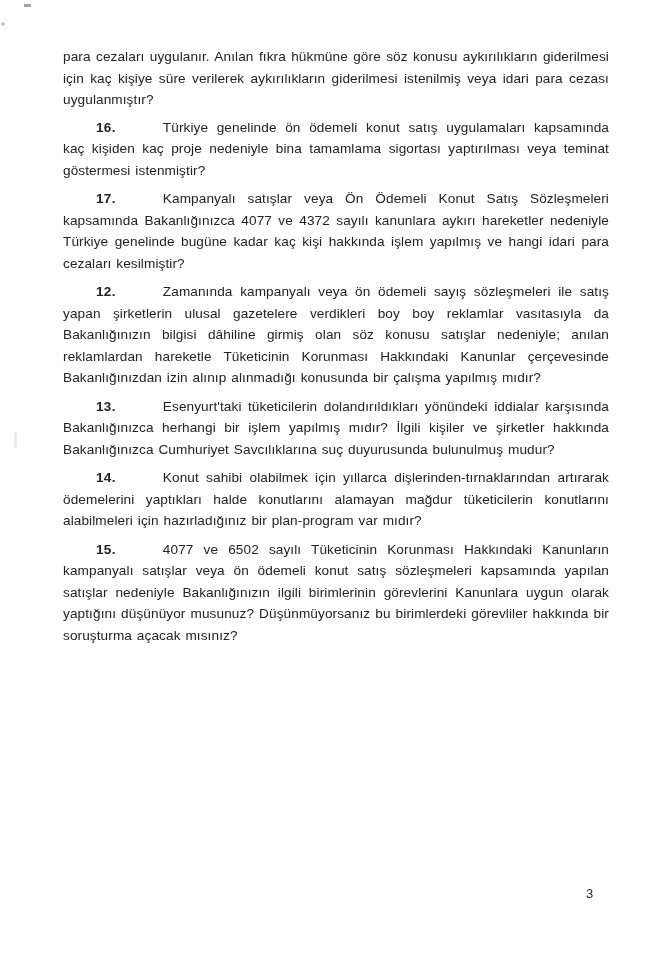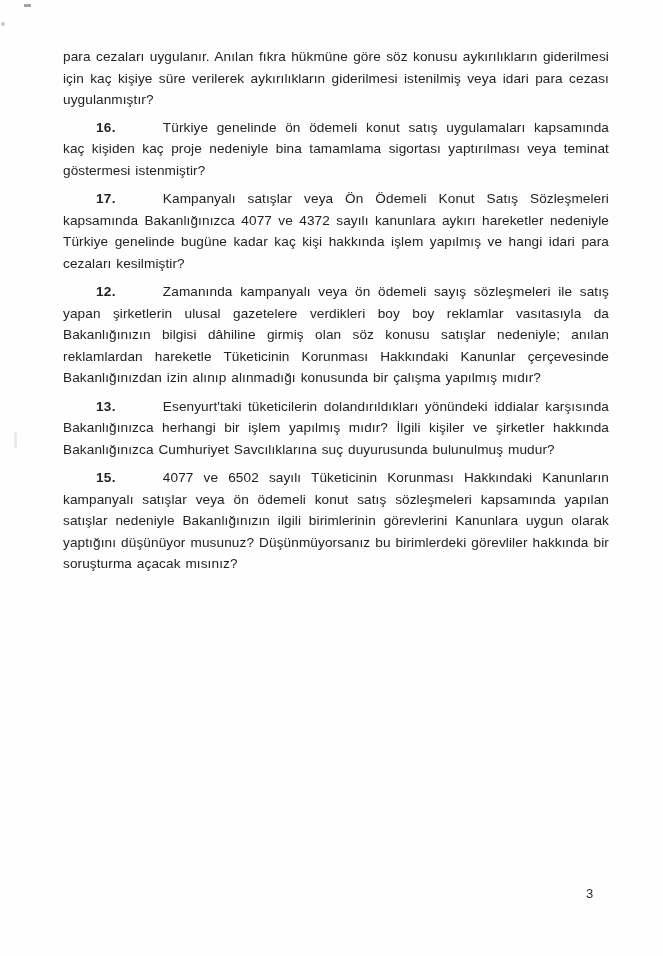--- a/index.html
+++ b/index.html
@@ -95,20 +95,21 @@
     <p class="para intro">para cezaları uygulanır. Anılan fıkra hükmüne göre söz konusu aykırılıkların giderilmesi için kaç kişiye süre verilerek aykırılıkların giderilmesi istenilmiş veya idari para cezası uygulanmıştır?</p>
 
     <p class="para"><span class="num">16.</span><span>Türkiye genelinde ön ödemeli konut satış uygulamaları kapsamında kaç kişiden kaç proje nedeniyle bina tamamlama sigortası yaptırılması veya teminat göstermesi istenmiştir?</span></p>
 
     <p class="para"><span class="num">17.</span><span>Kampanyalı satışlar veya Ön Ödemeli Konut Satış Sözleşmeleri kapsamında Bakanlığınızca 4077 ve 4372 sayılı kanunlara aykırı hareketler nedeniyle Türkiye genelinde bugüne kadar kaç kişi hakkında işlem yapılmış ve hangi idari para cezaları kesilmiştir?</span></p>
 
     <p class="para"><span class="num">12.</span><span>Zamanında kampanyalı veya ön ödemeli sayış sözleşmeleri ile satış yapan şirketlerin ulusal gazetelere verdikleri boy boy reklamlar vasıtasıyla da Bakanlığınızın bilgisi dâhiline girmiş olan söz konusu satışlar nedeniyle; anılan reklamlardan hareketle Tüketicinin Korunması Hakkındaki Kanunlar çerçevesinde Bakanlığınızdan izin alınıp alınmadığı konusunda bir çalışma yapılmış mıdır?</span></p>
 
     <p class="para"><span class="num">13.</span><span>Esenyurt'taki tüketicilerin dolandırıldıkları yönündeki iddialar karşısında Bakanlığınızca herhangi bir işlem yapılmış mıdır? İlgili kişiler ve şirketler hakkında Bakanlığınızca Cumhuriyet Savcılıklarına suç duyurusunda bulunulmuş mudur?</span></p>
 
+    <p class="para"><span class="num">14.</span><span>Konut sahibi olabilmek için yıllarca dişlerinden-tırnaklarından artırarak ödemelerini yaptıkları halde konutlarını alamayan mağdur tüketicilerin konutlarını alabilmeleri için hazırladığınız bir plan-program var mıdır?</span></p>
 
     <p class="para"><span class="num">15.</span><span>4077 ve 6502 sayılı Tüketicinin Korunması Hakkındaki Kanunların kampanyalı satışlar veya ön ödemeli konut satış sözleşmeleri kapsamında yapılan satışlar nedeniyle Bakanlığınızın ilgili birimlerinin görevlerini Kanunlara uygun olarak yaptığını düşünüyor musunuz? Düşünmüyorsanız bu birimlerdeki görevliler hakkında bir soruşturma açacak mısınız?</span></p>
 
   </div>
 
   <div class="page-number">3</div>
 
 </div>
 
 </body></html>

